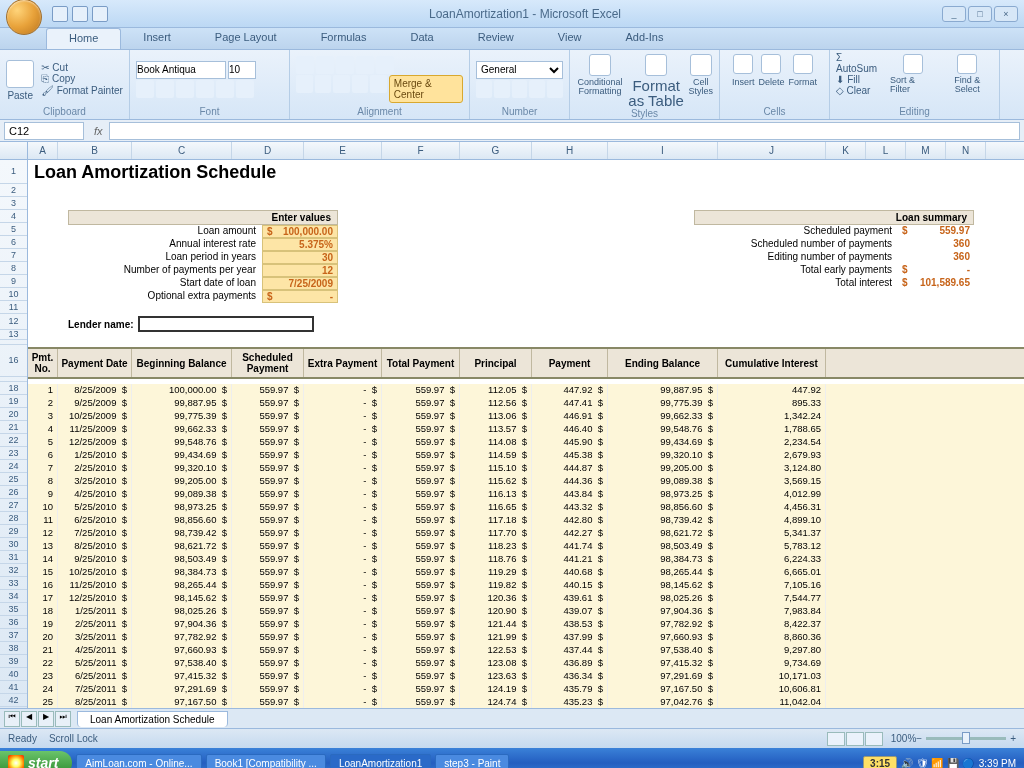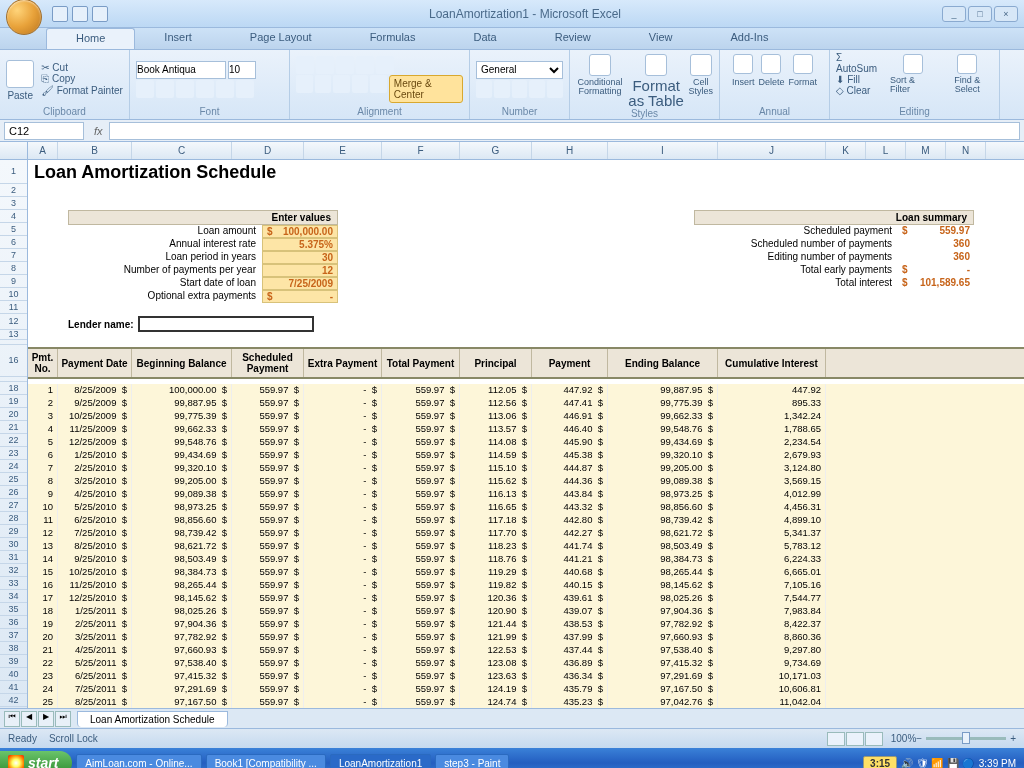--- a/index.html
+++ b/index.html
@@ -5,21 +5,21 @@
 *{box-sizing:border-box;margin:0;padding:0;font-family:'Segoe UI',Tahoma,sans-serif}
 body{width:1024px;height:768px;overflow:hidden;background:#bfdbff;font-size:11px}
 .titlebar{height:28px;background:linear-gradient(#d7e9fb,#bcd8f4);display:flex;align-items:center;padding:0 6px;border-bottom:1px solid #9bb9dd}
 .office-orb{width:36px;height:36px;border-radius:50%;background:radial-gradient(circle at 30% 30%,#ffd47a,#e8a23a,#b9731c);border:1px solid #a07030;box-shadow:inset 0 1px 2px rgba(255,255,255,.6);margin-top:6px;position:relative;z-index:5}
 .qat{display:flex;gap:4px;margin-left:10px;align-items:center}
 .qat-btn{width:16px;height:16px;border:1px solid #7a9cc6;background:#e6f0fb;border-radius:2px}
 .title-text{flex:1;text-align:center;color:#4a6a8a;font-size:12px}
 .win-btns{display:flex;gap:2px}
 .win-btn{width:24px;height:16px;background:#d7e7f7;border:1px solid #8aaad0;border-radius:3px;font-size:9px;text-align:center;line-height:14px;color:#4a6a8a}
 .ribbon-tabs{height:22px;background:linear-gradient(#cde2f7,#bcd4ed);display:flex;padding-left:46px;border-bottom:1px solid #9bb9dd}
-.ribbon-tab{padding:3px 29px;font-size:11px;color:#3b5c7e;cursor:pointer}
+.ribbon-tab{padding:3px 22px;font-size:11px;color:#3b5c7e;cursor:pointer}
 .ribbon-tab.active{background:#eaf2fb;border:1px solid #9bb9dd;border-bottom:none;border-radius:3px 3px 0 0}
 .ribbon{height:70px;background:linear-gradient(#eaf2fb,#d6e6f7);display:flex;border-bottom:1px solid #9bb9dd}
 .rgroup{border-right:1px solid #b5cde6;padding:2px 6px;display:flex;flex-direction:column;justify-content:space-between;min-width:50px}
 .rgroup-body{flex:1;font-size:10px;color:#3b5c7e;display:flex;flex-direction:column;justify-content:center;gap:1px}
 .rgroup-label{font-size:10px;color:#6a88a8;text-align:center}
 .fontbox,.numbox{display:flex;gap:2px;align-items:center}
 .fontbox input,.fontbox select,.numbox select{font-size:10px;border:1px solid #a6bfda;background:#fff;height:18px}
 .rbtn-row{display:flex;gap:2px}
 .rbtn{width:18px;height:18px;border:1px solid transparent;border-radius:2px;background:#e6f0fb;display:inline-block}
 .big-icon{width:28px;height:28px;background:#fff;border:1px solid #a6bfda;border-radius:3px;margin:2px auto;display:block}
@@ -181,21 +181,21 @@
         </div>
     </div>
     <div class="rgroup-label">Styles</div>
   </div>
   <div class="rgroup" style="width:110px">
     <div class="rgroup-body" style="flex-direction:row;gap:4px;text-align:center">
       <div><span class="big-icon" style="width:20px;height:20px"></span><span style="font-size:9px">Insert</span></div>
       <div><span class="big-icon" style="width:20px;height:20px"></span><span style="font-size:9px">Delete</span></div>
       <div><span class="big-icon" style="width:20px;height:20px"></span><span style="font-size:9px">Format</span></div>
     </div>
-    <div class="rgroup-label">Annual</div>
+    <div class="rgroup-label">Cells</div>
   </div>
   <div class="rgroup" style="width:170px">
     <div class="rgroup-body" style="flex-direction:row;gap:6px">
       <div>
         <div>Σ <span>AutoSum</span></div>
         <div>⬇ <span>Fill</span></div>
         <div>◇ <span>Clear</span></div>
       </div>
       <div style="text-align:left">
           <span class="big-icon" style="width:20px;height:20px"></span>

